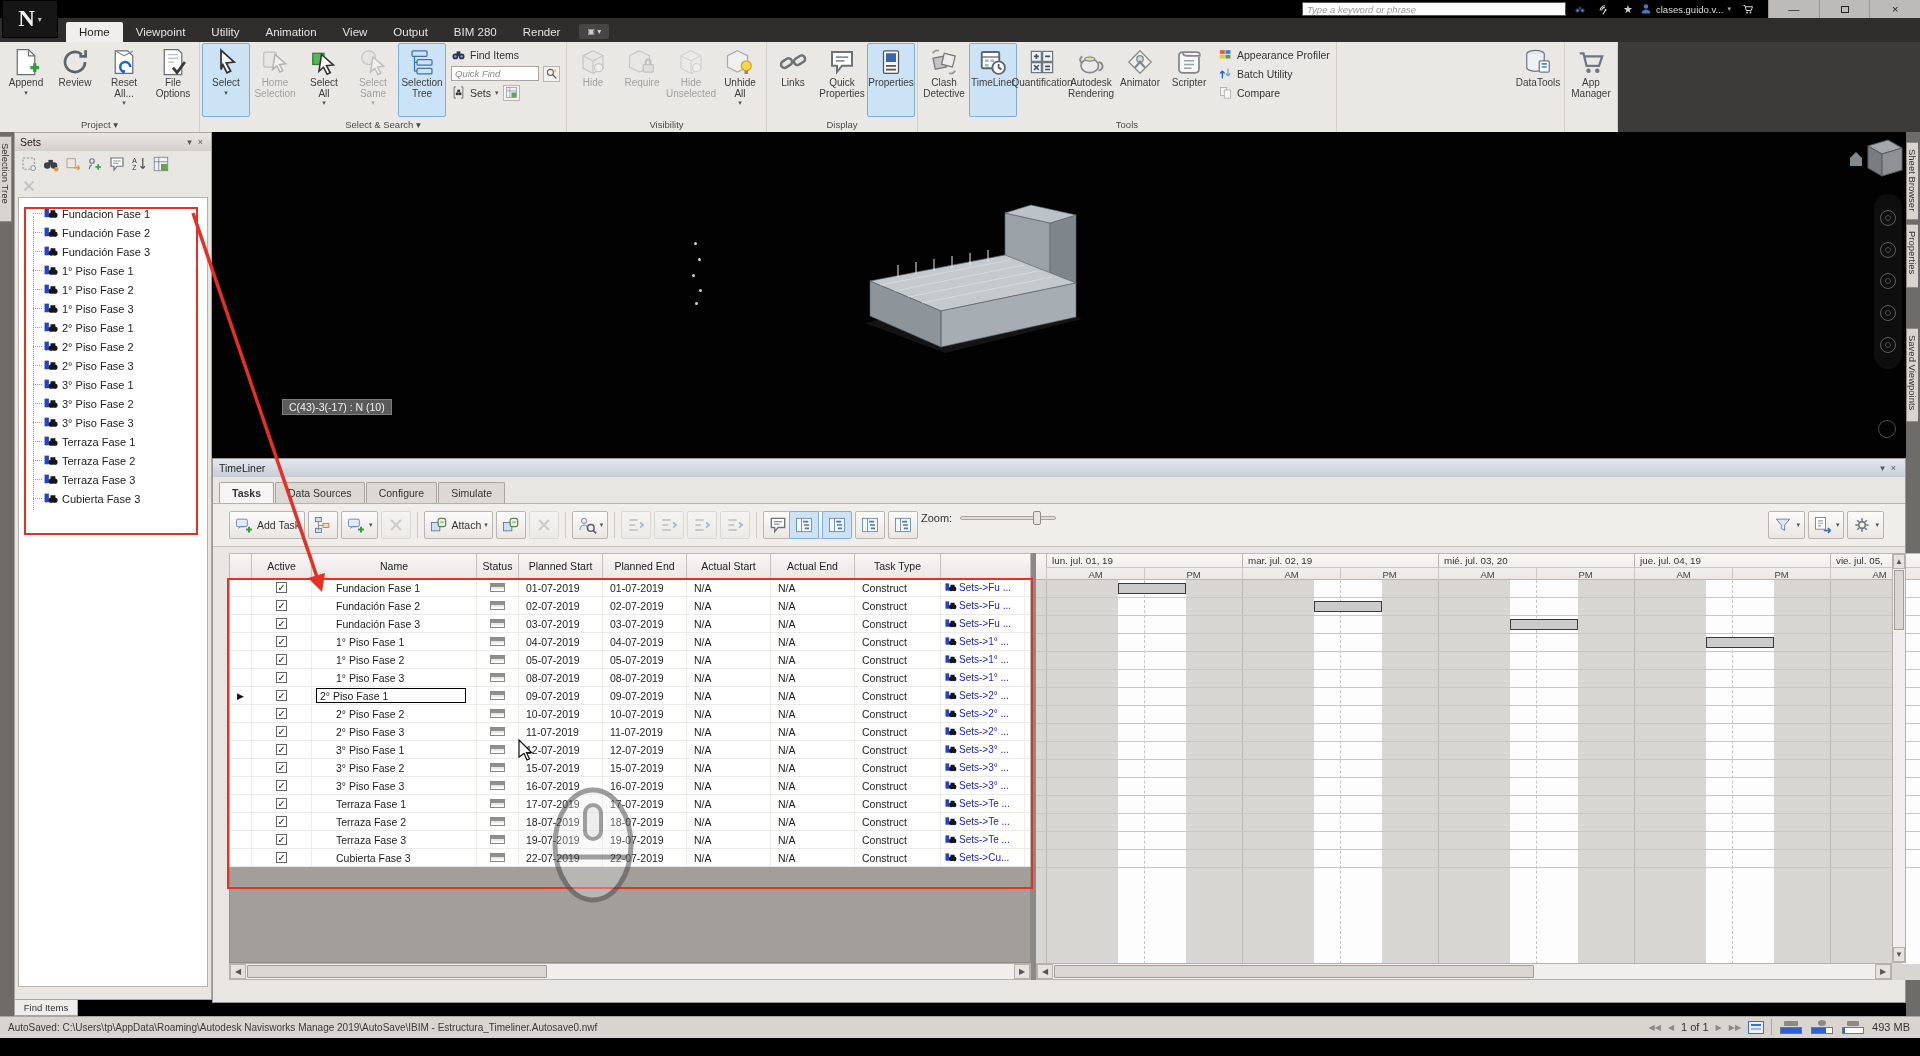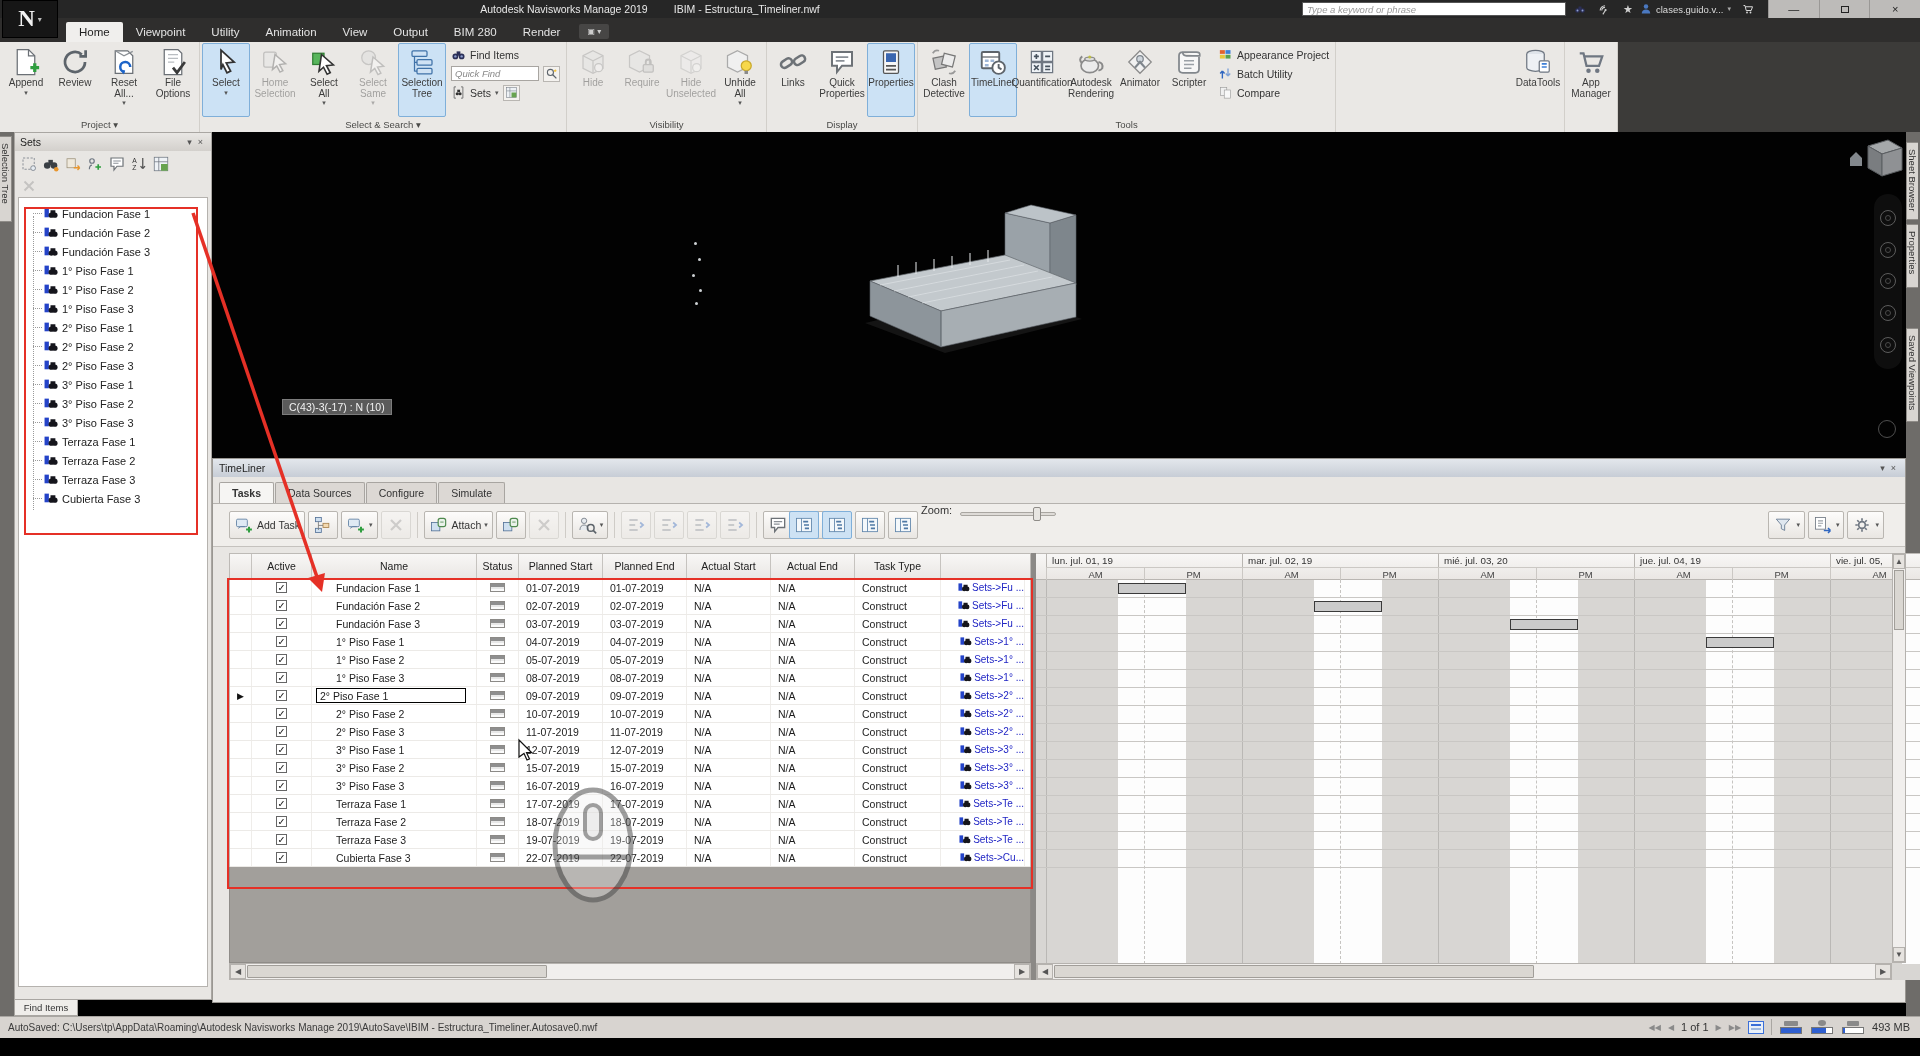--- a/index.html
+++ b/index.html
@@ -105,38 +105,38 @@
   #tl-toolbar{left:0;top:44px;width:100%;height:44px;background:#f0eeeb;border-top:1px solid #b5b2ae;
               border-bottom:1px solid #c5c2be;}
   .tcluster{position:absolute;top:7px;display:flex;align-items:center;gap:3px;}
   .tbtn{height:28px;border:1px solid #b9b6b1;background:linear-gradient(#fdfcfb,#e9e6e2);border-radius:2px;
         display:flex;align-items:center;gap:3px;padding:0 4px;}
   .tbtn .tic{width:20px;height:20px;}
   .tbtn.disabled{opacity:.4;}
   .tbtn.pressed{background:#cde2f4;border-color:#7fafd9;}
   .tbtn .lbl{font-size:10.5px;color:#333;}
   .tsep{width:1px;height:26px;background:#cfccc7;margin:0 3px;}
-  #zoomwrap{position:absolute;top:0;display:flex;align-items:flex-end;gap:8px;}
+  #zoomwrap{position:absolute;top:8px;display:flex;align-items:center;gap:8px;}
   #zoomtrack{width:96px;height:4px;background:#dedbd7;border:1px solid #a9a6a1;border-radius:2px;position:relative;}
   #zoomthumb{position:absolute;top:-6px;width:8px;height:14px;background:#e8e6e2;border:1px solid #8f8c88;border-radius:2px;}
 
   
   #tl-headrow{left:16px;top:94px;width:802px;height:26px;background:linear-gradient(#f8f7f6,#eae7e4);
               border:1px solid #bdbab6;display:flex;}
   .th{border-right:1px solid #c6c3bf;display:flex;align-items:center;justify-content:center;font-size:10.5px;color:#222;overflow:hidden;white-space:nowrap;}
   #tl-rows{left:16px;top:120px;width:802px;height:288px;background:#fff;border-left:1px solid #bdbab6;border-right:1px solid #bdbab6;overflow:hidden;}
   .trow{position:absolute;left:0;width:802px;height:18px;display:flex;border-bottom:1px solid #eceae7;background:#fff;}
   .td{border-right:1px solid #efedea;display:flex;align-items:center;overflow:hidden;white-space:nowrap;font-size:10.5px;color:#1c1c1c;}
   .c0{width:22px;justify-content:center;}
   .c1{width:60px;justify-content:center;}
   .c2{width:165px;padding-left:24px;}
   .c3{width:42px;justify-content:center;}
   .c4,.c5,.c6,.c7{width:84px;padding-left:7px;}
   .c8{width:86px;padding-left:7px;}
-  .c9{width:84px;padding-left:3px;gap:2px;justify-content:flex-end;}
+  .c9{width:84px;padding-left:3px;gap:2px;}
   .cb{width:11px;height:11px;border:1px solid #666;background:#fff;display:flex;align-items:center;justify-content:center;
       font-size:9.5px;color:#222;line-height:9px;}
   .stic{width:15px;height:9px;border:1px solid #8c8a87;background:linear-gradient(#8f8f8f 0 45%,#e8e8e8 45% 70%,#fbfbfb 70%);}
   .bluelink{color:#2025c4;font-size:10px;}
   .attic{width:13px;height:11px;flex:0 0 auto;}
   .editcell{border:1px solid #000;background:#fff;height:15px;display:flex;align-items:center;padding:0 3px;width:150px;}
   .selarrow{color:#111;font-size:9px;}
   #tbl-empty{left:16px;top:408px;width:802px;height:96px;background:#a29f9b;border:1px solid #8f8c88;border-top:none;}
 
   
@@ -177,26 +177,20 @@
   .meter .mico{width:14px;height:5px;background:#8a8a8a;border-radius:1px;}
   .meter .mbar{width:22px;height:7px;border:1px solid #777;background:#fff;position:relative;}
   .meter .mbar i{position:absolute;left:0;top:0;bottom:0;background:#2f5fd0;display:block;}
   #blackfoot{left:0;top:1038px;width:1920px;height:18px;background:#000;}
 </style>
 </head>
 <body>
 
 <div id="stage">
 
-  <div id="titlebar" class="abs">
-    <div id="apptitle" class="abs">
-      <span>Autodesk Navisworks Manage 2019</span>
-      <span>IBIM - Estructura_Timeliner.nwf</span>
-    </div>
-  </div>
   <div id="nlogo" class="abs">
     <span class="n">N</span>
     <span class="v">▾</span>
   </div>
   <div id="searchbox" class="abs">
     <span>Type a keyword or phrase</span>
   </div>
   <div class="tbico abs" style="left:1570px">
       <span class="ic" style="width:14px;height:12px">
         <svg viewBox="0 0 24 24">
@@ -577,21 +571,21 @@
             <div class="rstack">
               <div class="rsrow">
                 <span class="sic ic">
                   <svg viewBox="0 0 24 24">
                     <rect x="3" y="5" width="8" height="6" fill="#e2632f"></rect>
                     <rect x="12" y="5" width="8" height="6" fill="#3e7fd6"></rect>
                     <rect x="3" y="12.5" width="8" height="6" fill="#e8c73a"></rect>
                     <rect x="12" y="12.5" width="8" height="6" fill="#59a14e"></rect>
                   </svg>
                 </span>
-                <span>Appearance Project</span>
+                <span>Appearance Profiler</span>
               </div>
               <div class="rsrow">
                 <span class="sic ic">
                   <svg viewBox="0 0 24 24">
                     <path d="M7 20V8M7 8l-3.5 4M7 8l3.5 4" fill="none" stroke="#2f66c0" stroke-width="2.2"></path>
                     <path d="M16 4v12m0 0-3.5-4m3.5 4 3.5-4" fill="none" stroke="#7fa3d8" stroke-width="2.2"></path>
                   </svg>
                 </span>
                 <span>Batch Utility</span>
               </div>

